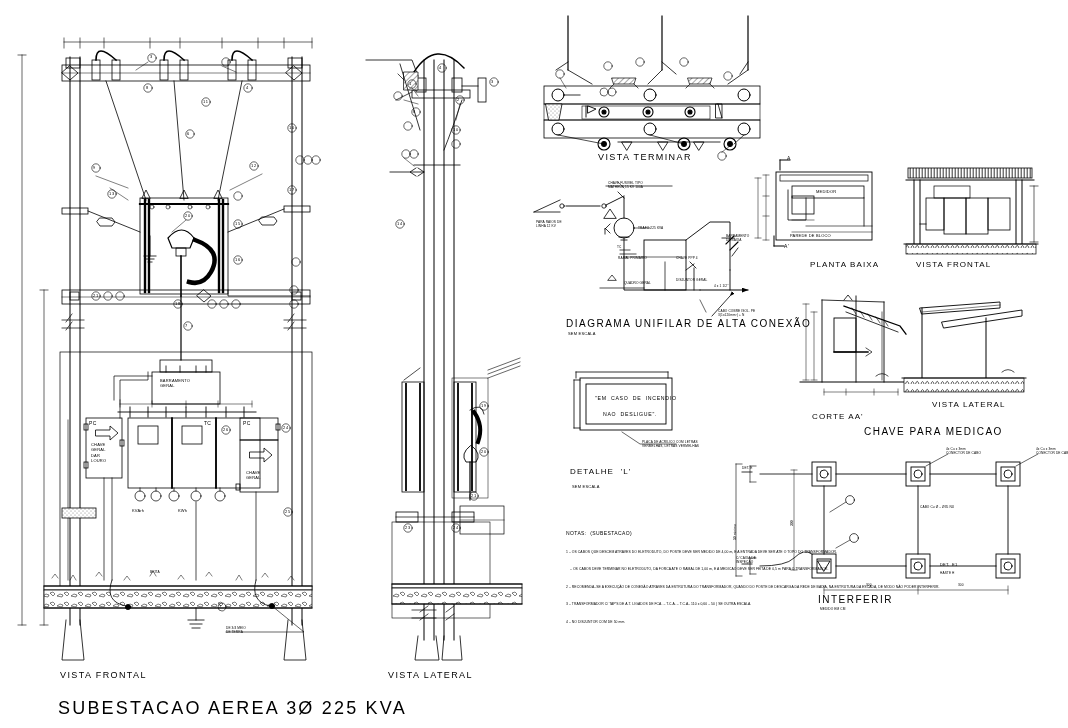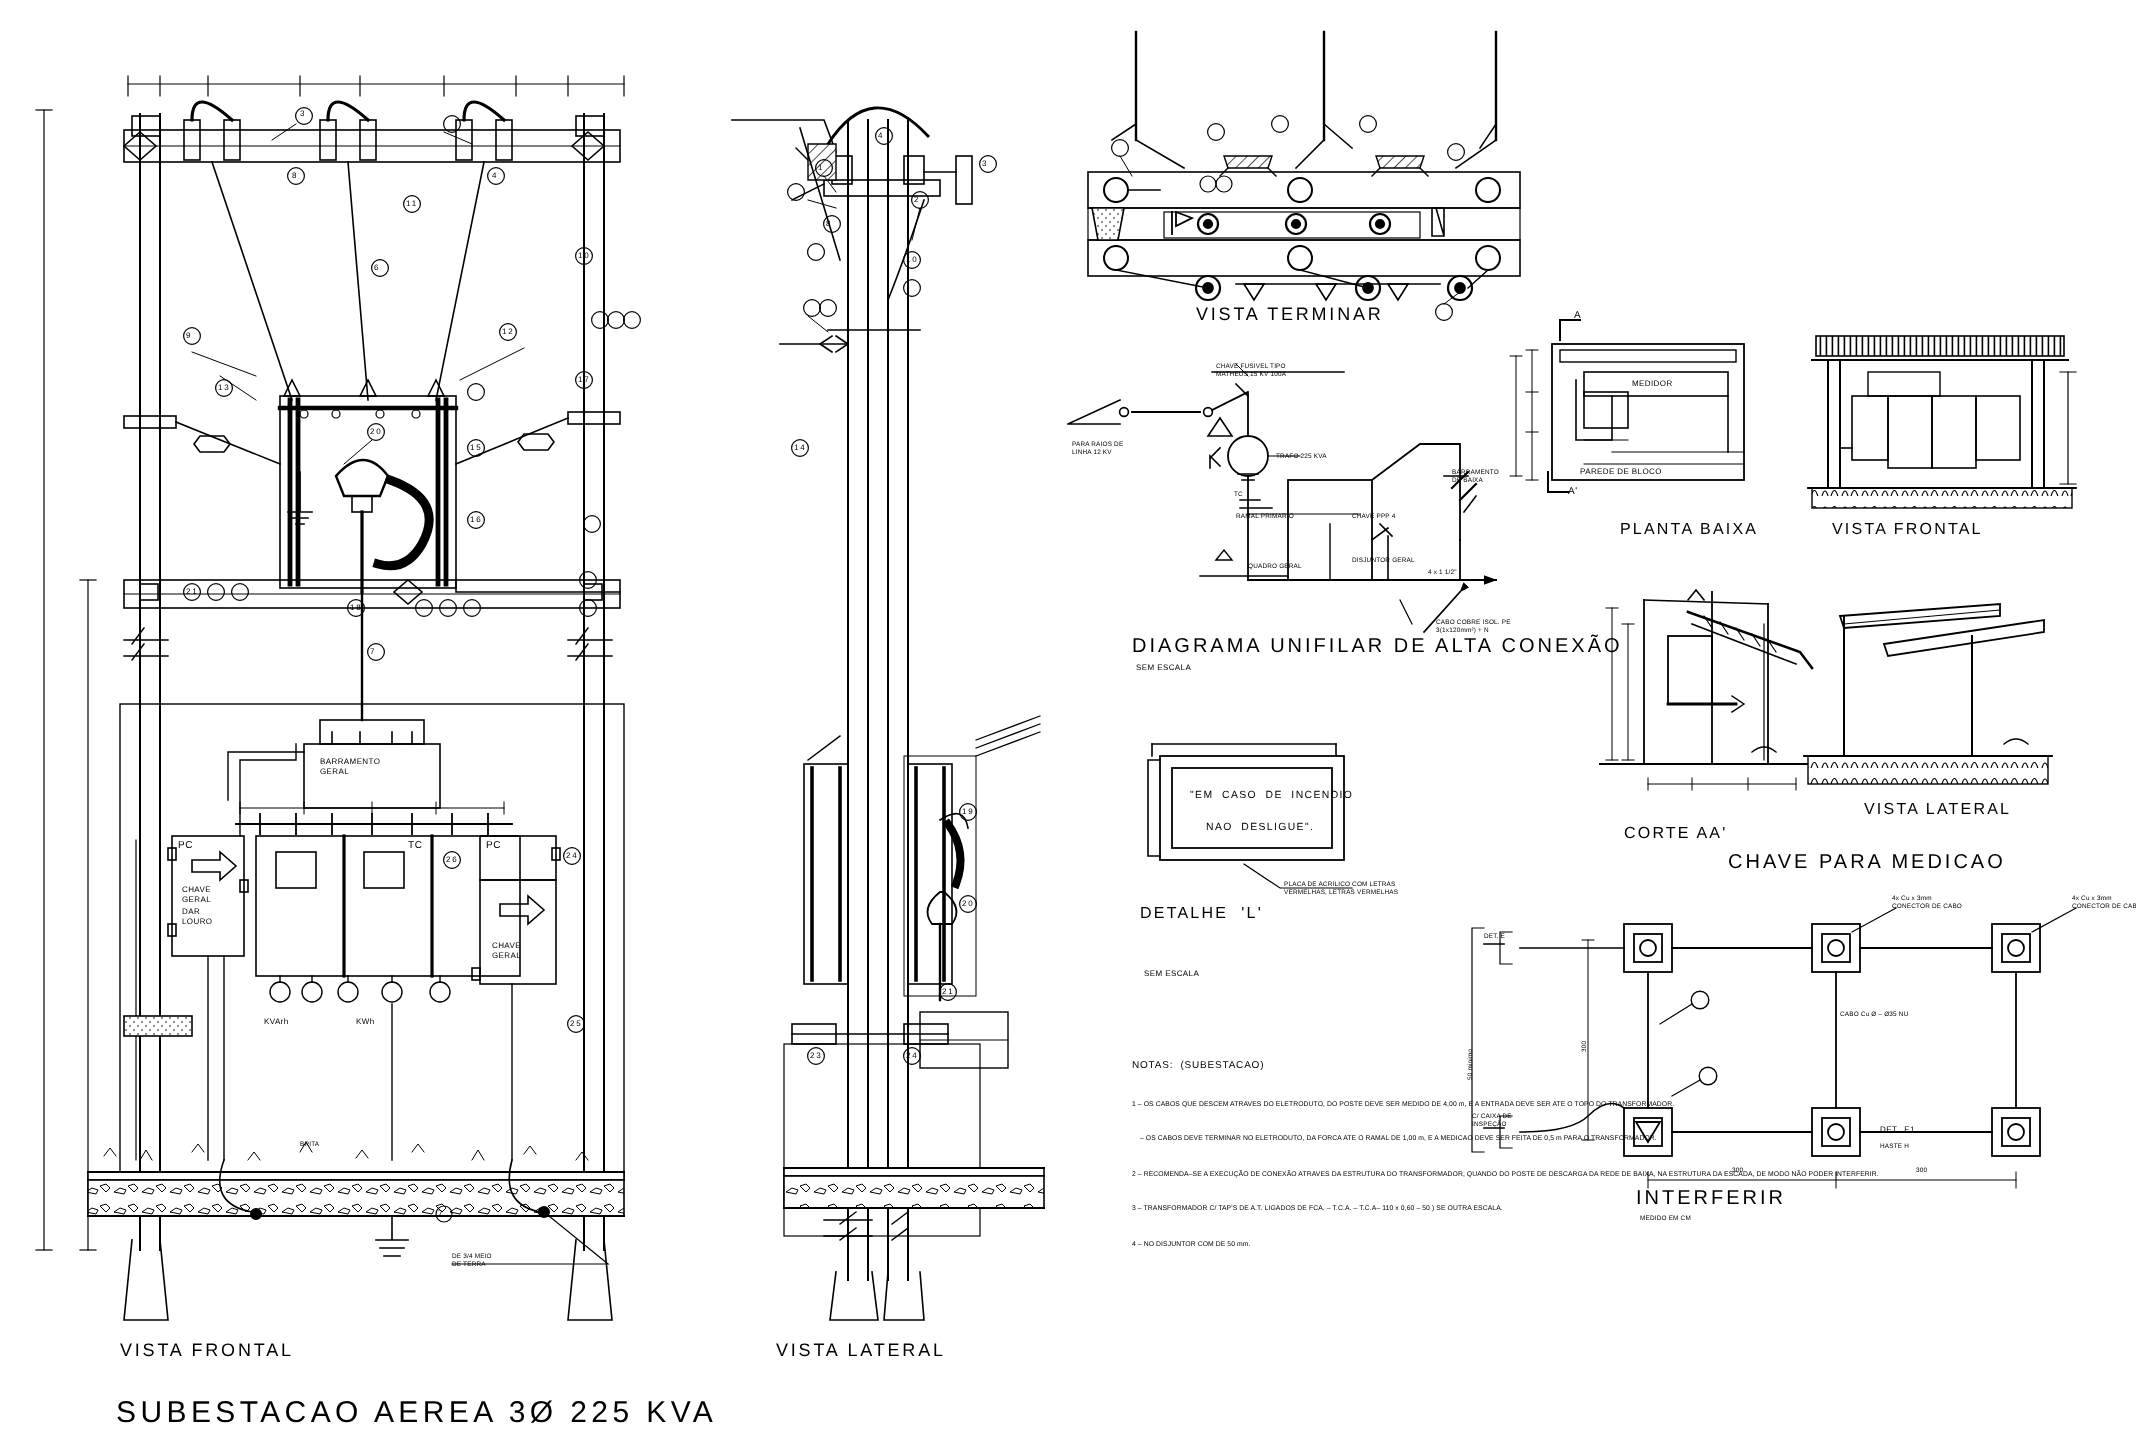--- a/index.html
+++ b/index.html
@@ -1,21 +1,21 @@
 <!DOCTYPE html>
 <html><head>
 <meta charset="utf-8">
 <style>
   html,body{margin:0;padding:0;background:#ffffff;}
   body{width:1068px;height:728px;overflow:hidden;
        font-family:"Liberation Sans", sans-serif;color:#000;}
   #sheet{position:relative;width:1068px;height:728px;background:#fff;}
   svg.draw{position:absolute;left:0;top:0;width:1068px;height:728px;}
   .lbl{position:absolute;white-space:pre;color:#000;letter-spacing:.9px;}
-  .title-main{font-size:15px;letter-spacing:2.2px;}
+  .title-main{font-size:18px;letter-spacing:2.2px;}
   .view-cap{font-size:9px;letter-spacing:1.4px;}
   .sec-cap{font-size:8px;letter-spacing:1.1px;}
   .sec-cap-lg{font-size:10px;letter-spacing:1.5px;}
   .tiny{font-size:4px;letter-spacing:.2px;line-height:1.35;}
   .tiny2{font-size:3.2px;letter-spacing:.1px;line-height:1.3;}
   .mini{font-size:5px;letter-spacing:.3px;}
   .vert{transform-origin:0 0;}
   .notes-box{font-size:3.4px;line-height:1.45;letter-spacing:.05px;width:150px;}
   .notes-h{font-size:5px;letter-spacing:.4px;margin-bottom:3px;}
   .sign-txt{font-size:5.2px;letter-spacing:.7px;}
@@ -681,21 +681,21 @@
 
   <div class="lbl sec-cap" style="left:916px;top:260px;">VISTA FRONTAL</div>
   <div class="lbl sec-cap" style="left:812px;top:412px;">CORTE AA'</div>
   <div class="lbl sec-cap" style="left:932px;top:400px;">VISTA LATERAL</div>
   <div class="lbl sec-cap-lg" style="left:864px;top:426px;">CHAVE PARA MEDICAO</div>
 
   <div class="lbl sign-txt" style="left:595px;top:395px;">"EM  CASO  DE  INCENDIO</div>
   <div class="lbl sign-txt" style="left:603px;top:411px;">NAO  DESLIGUE".</div>
   <div class="lbl tiny2" style="left:642px;top:440px;">PLACA DE ACRILICO COM LETRAS
 VERMELHAS, LETRAS VERMELHAS</div>
-  <div class="lbl sec-cap" style="left:570px;top:452px;">DETALHE  'L'</div>
+  <div class="lbl sec-cap" style="left:570px;top:467px;">DETALHE  'L'</div>
   <div class="lbl tiny" style="left:572px;top:484px;">SEM ESCALA</div>
 
   <div class="lbl sec-cap-lg" style="left:818px;top:594px;">INTERFERIR</div>
   <div class="lbl tiny2" style="left:820px;top:607px;">MEDIDO EM CM</div>
   <div class="lbl tiny" style="left:940px;top:562px;">DET.  E1</div>
   <div class="lbl tiny2" style="left:940px;top:571px;">HASTE H</div>
   <div class="lbl tiny2" style="left:946px;top:447px;">4x Cu x 3mm
 CONECTOR DE CABO</div>
   <div class="lbl tiny2" style="left:1036px;top:447px;">4x Cu x 3mm
 CONECTOR DE CABO</div>

